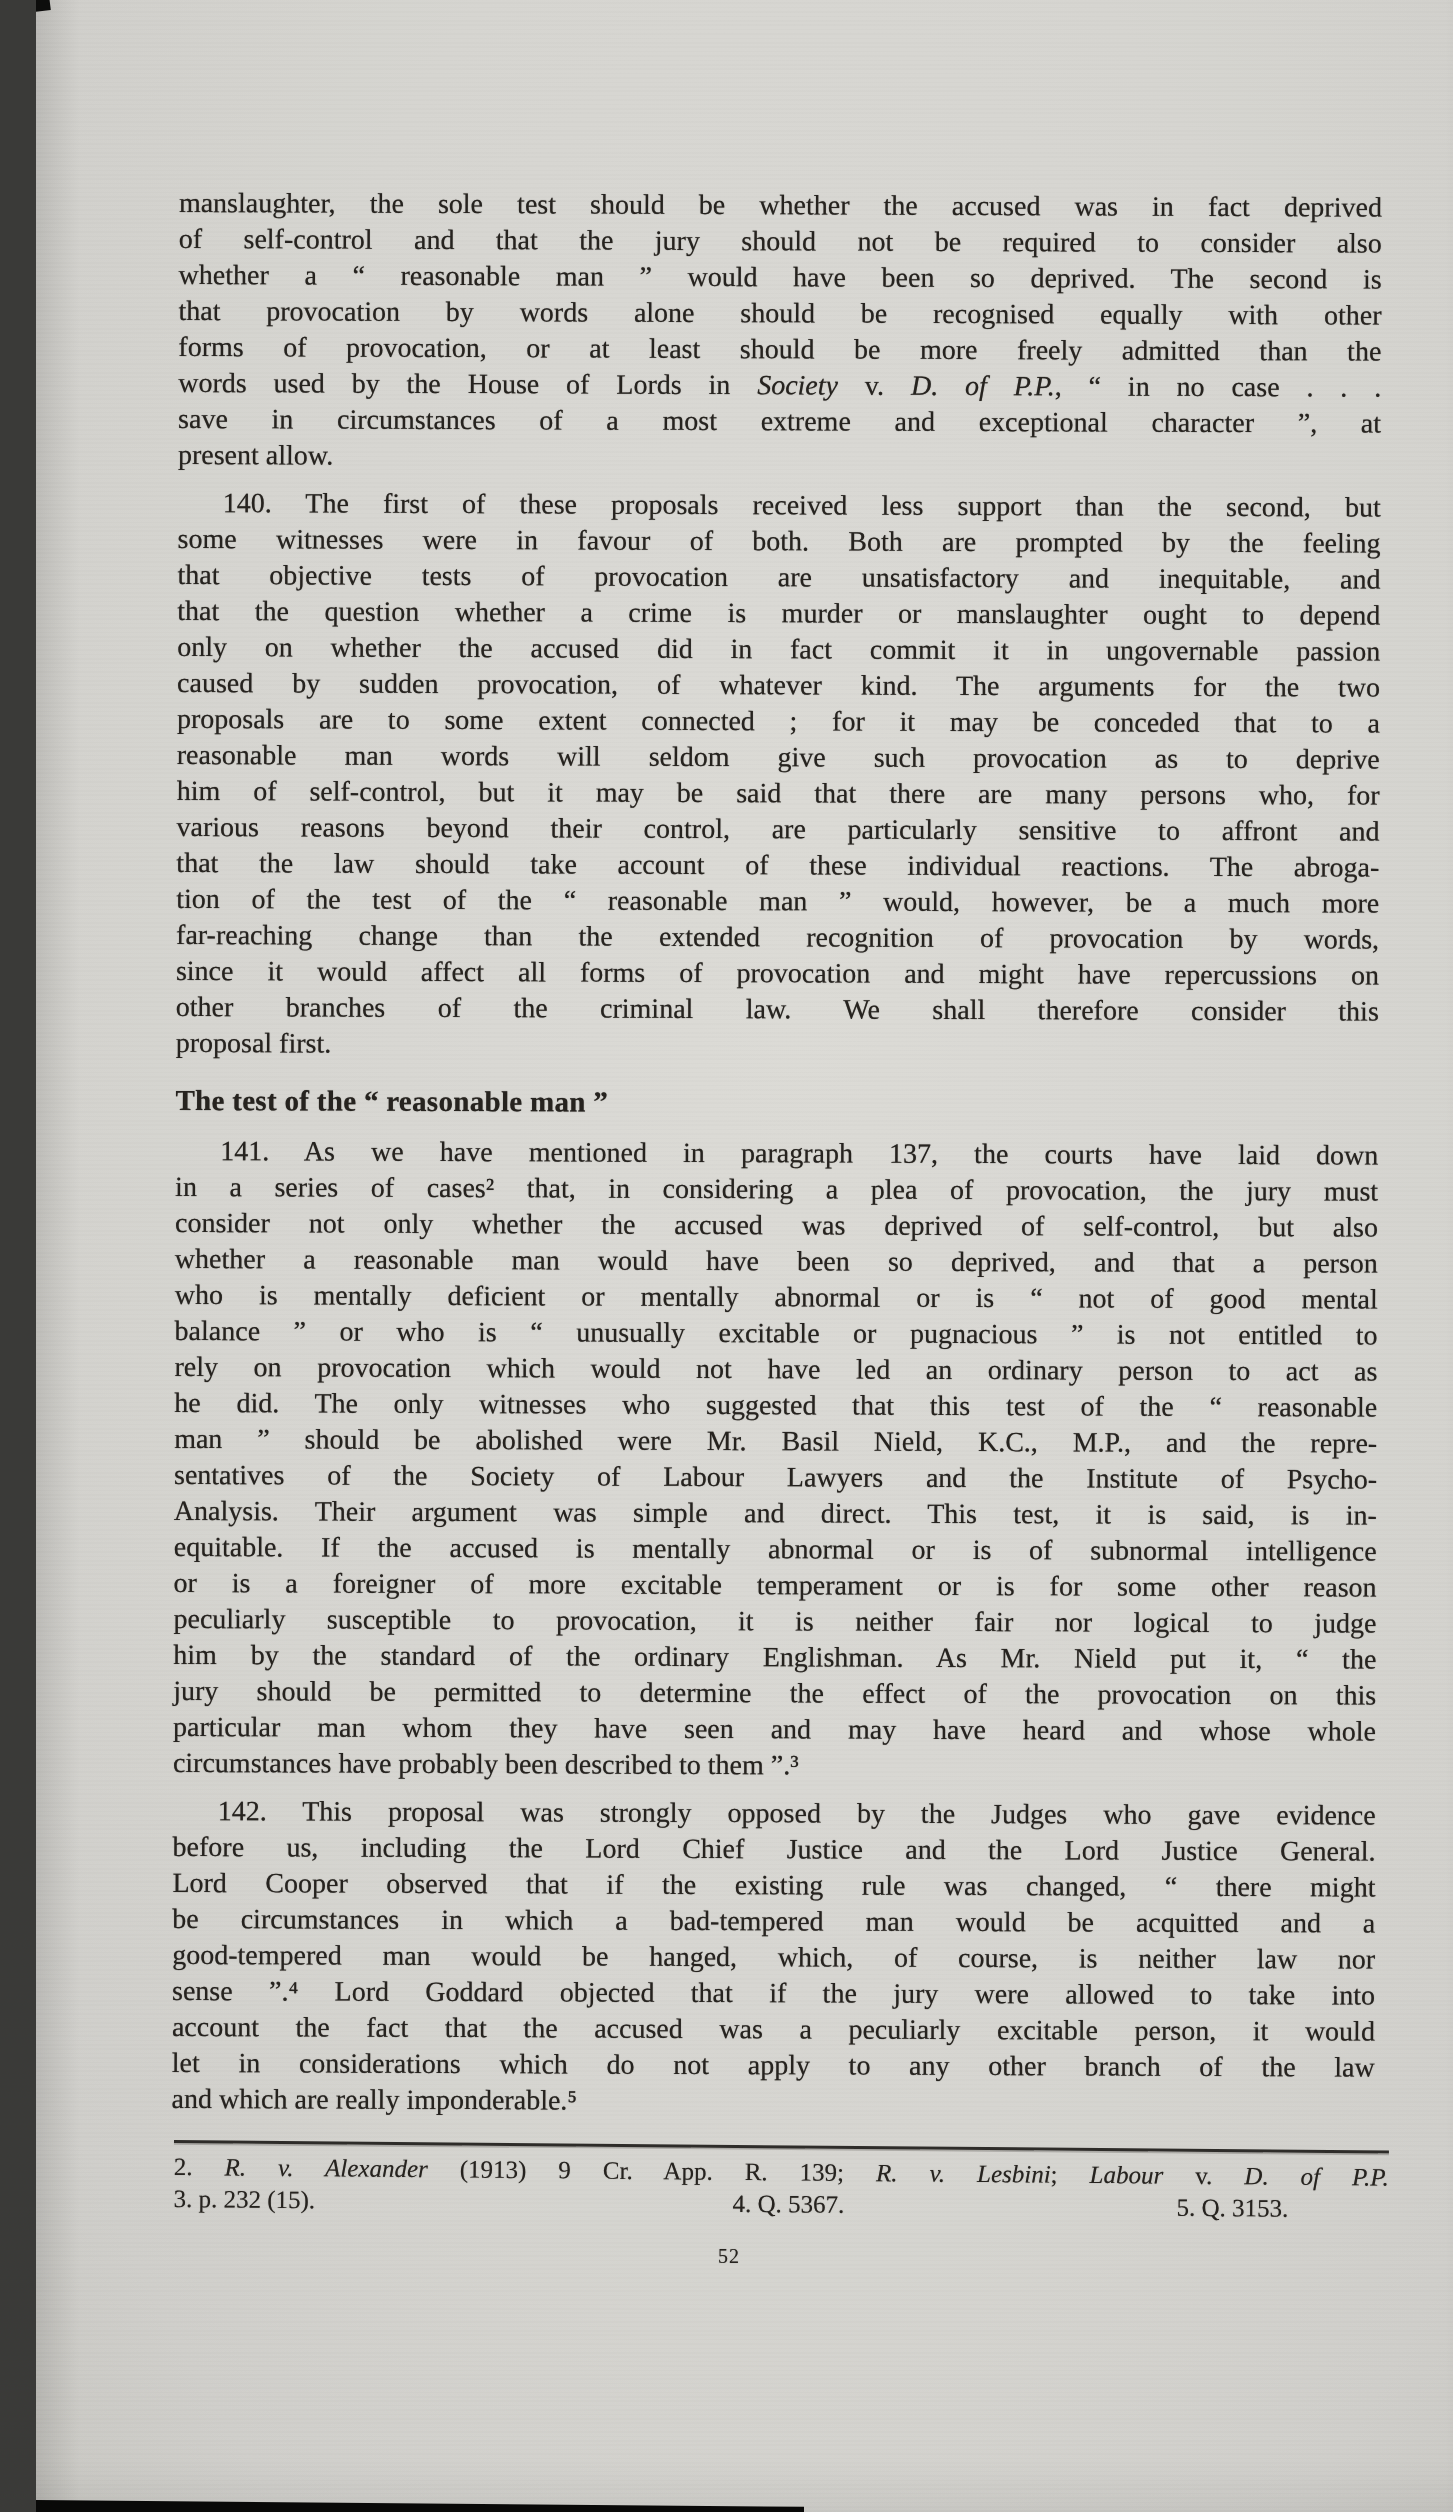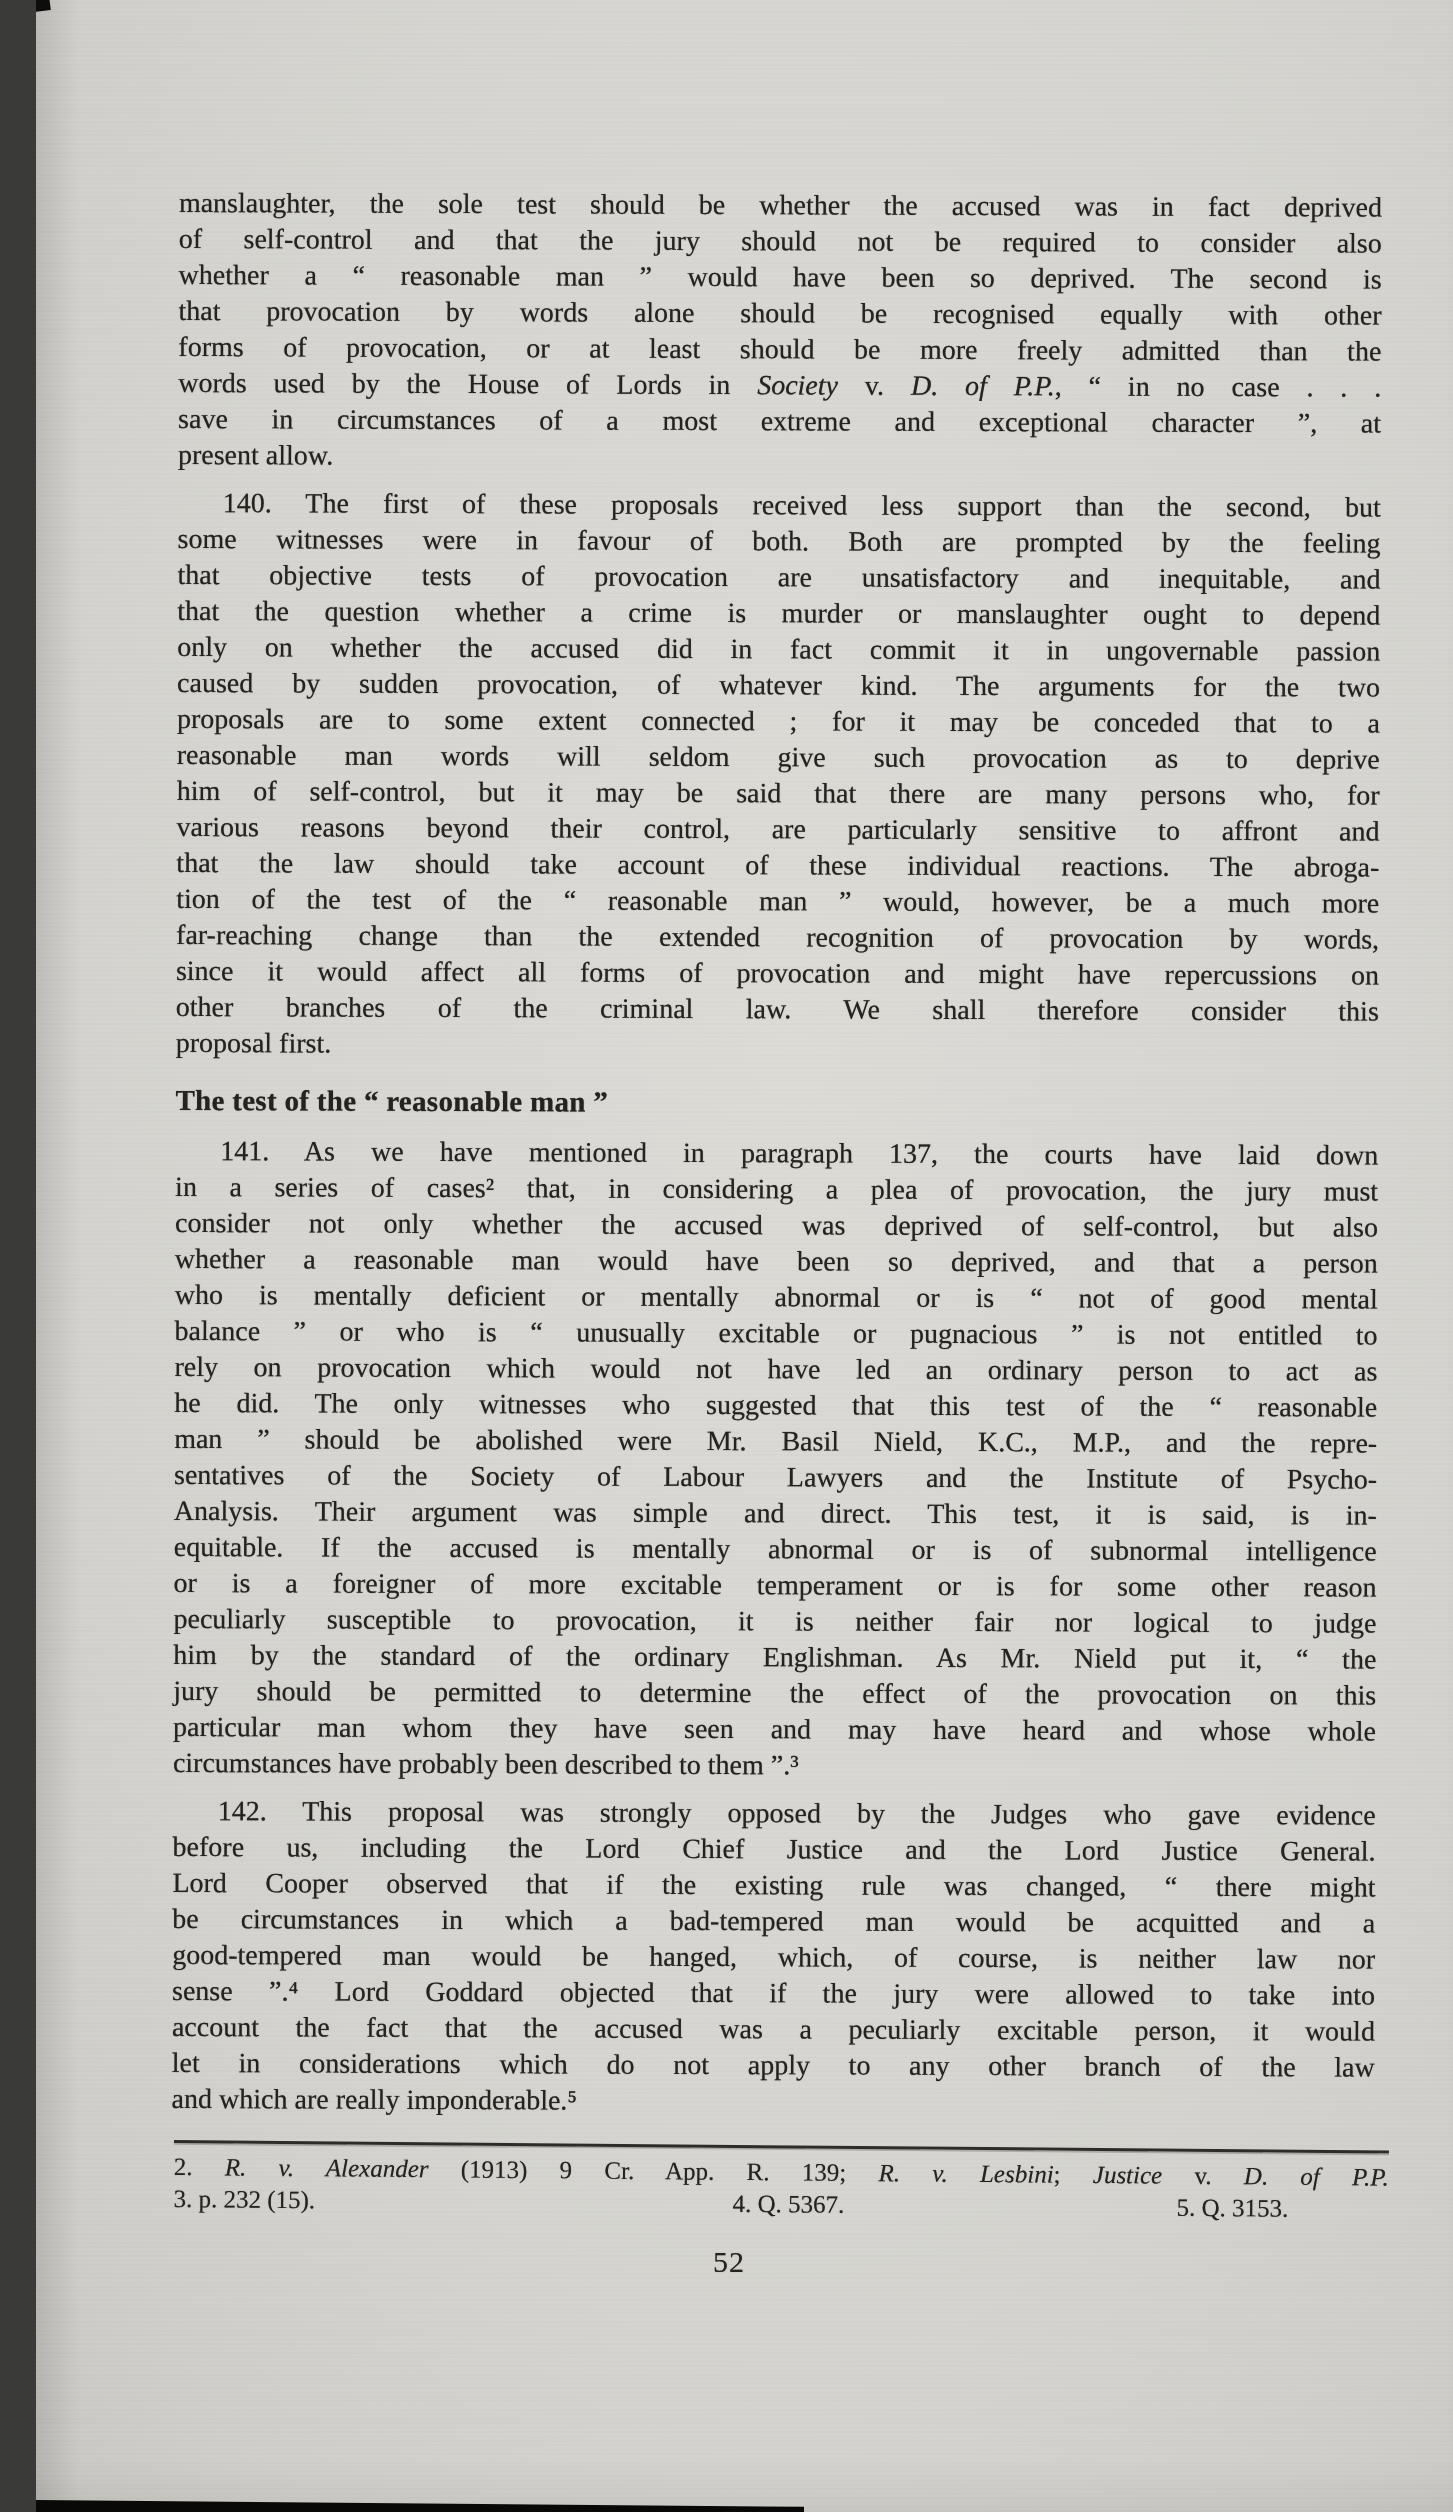--- a/index.html
+++ b/index.html
@@ -73,21 +73,21 @@
   .fn-line1 { text-align: justify; text-align-last: justify; }
   .fn-row2 { position: relative; height: 31px; margin-top: 0.9px; }
   .fn-row2 span { position: absolute; top: 0; white-space: nowrap; }
   .fn-row2 span:nth-child(1) { left: 0; }
   .fn-row2 span:nth-child(2) { left: 559px; text-align: center; }
   .fn-row2 span:nth-child(3) { left: 1003px; }
   .page-number {
     position: absolute;
     left: 0; top: 2245px; width: 1386px;
     text-align: center;
-    font-size: 30px;
+    font-size: 20px;
     letter-spacing: 0.9px;
     z-index: 1;
     text-shadow: 0 0 0.9px rgba(40,36,32,0.5);
   }
   .artifact-top-left {
     position: absolute; left: -2.6px; top: -2.6px;
     width: 16.6px; height: 14px;
     background: #0d0d0c;
     transform: rotate(-7deg);
     z-index: 2;
@@ -165,21 +165,21 @@
         <div class="line">good-tempered man would be hanged, which, of course, is neither law nor</div>
         <div class="line">sense ”.⁴  Lord Goddard objected that if the jury were allowed to take into</div>
         <div class="line">account the fact that the accused was a peculiarly excitable person, it would</div>
         <div class="line">let in considerations which do not apply to any other branch of the law</div>
         <div class="line last">and which are really imponderable.⁵</div>
       </div>
     </main>
 
   <div class="footnotes">
     <div class="fn-rule"></div>
-    <div class="fn-line1" id="fn-line1">2. <i>R. v. Alexander</i> (1913) 9 Cr. App. R. 139;  <i>R. v. Lesbini</i>;  <i>Justice</i> v. <i>D. of P.P.</i></div>
+    <div class="fn-line1" id="fn-line1">2. <i>R. v. Alexander</i> (1913) 9 Cr. App. R. 139;  <i>R. v. Lesbini</i>;  <i>Labour</i> v. <i>D. of P.P.</i></div>
     <div class="fn-row2" id="fn-row2">
         <span>3. p. 232 (15).</span>
         <span>4. Q. 5367.</span>
         <span>5. Q. 3153.</span>
       </div>
   </div>
 
   <div class="page-number">52</div>
 </div>
 

